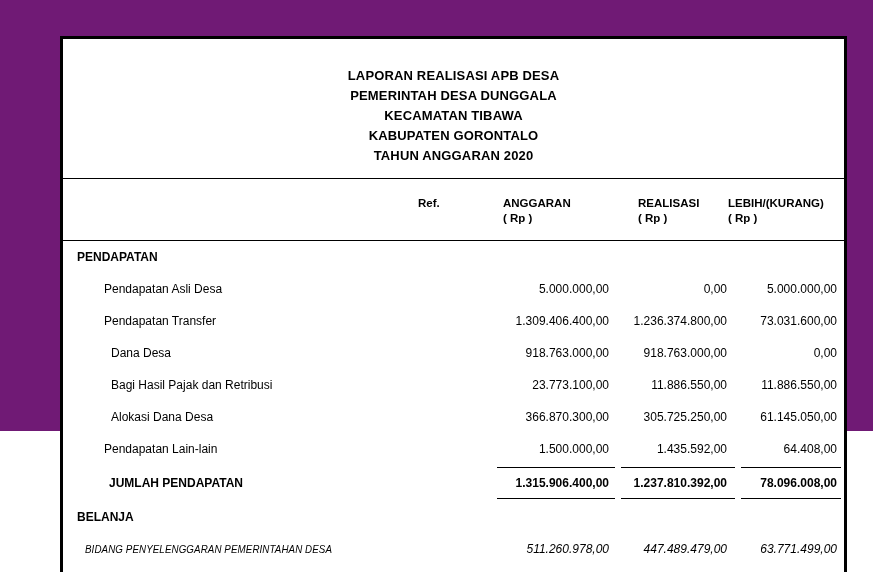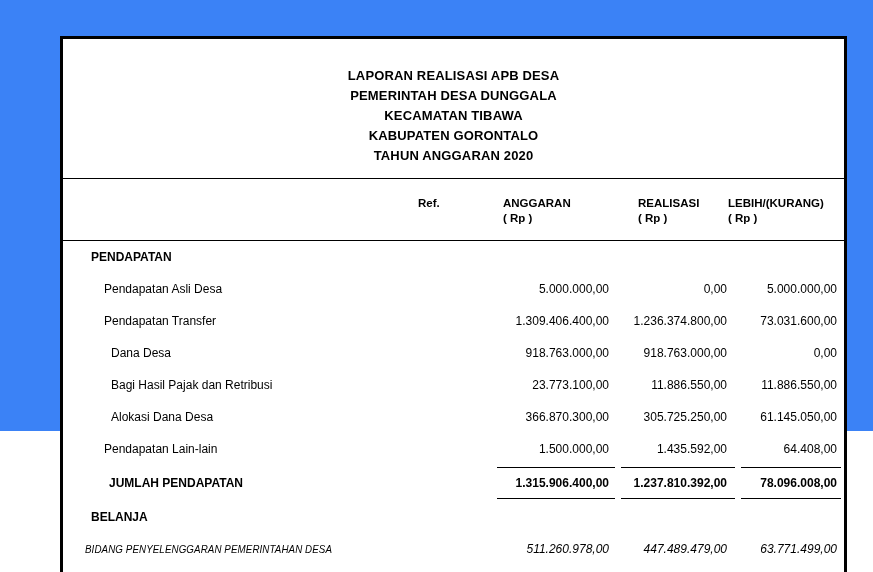--- a/index.html
+++ b/index.html
@@ -14,21 +14,21 @@
     overflow: hidden;
     font-family: "Liberation Sans", sans-serif;
     color: #000000;
     -webkit-font-smoothing: antialiased;
   }
 
   #page {
     position: relative;
     width: 873px;
     height: 431px;
-    background: #3b82f6;
+    background: #701a75;
   }
 
   
   .report-frame {
     position: absolute;
     left: 60px;
     top: 36px;
     width: 787px;
     height: 560px;              
     border-left: 3px solid #000;
@@ -88,21 +88,21 @@
 
   .row-label {
     position: absolute;
     top: 8px;
     font-size: 12px;
     line-height: 16px;
     white-space: nowrap;
   }
 
   
-  .lvl0 .row-label { left: 28px;  font-weight: bold; }
+  .lvl0 .row-label { left: 14px;  font-weight: bold; }
   .lvl1 .row-label { left: 41px;  font-weight: normal; }
   .lvl2 .row-label { left: 48px;  font-weight: normal; }
   .lvl-total .row-label { left: 46px; font-weight: bold; }
 
   
   .lvl1-cond .row-label {
     left: 22px;
     font-weight: normal;
     font-size: 10.5px;
     transform: scaleX(.93);

